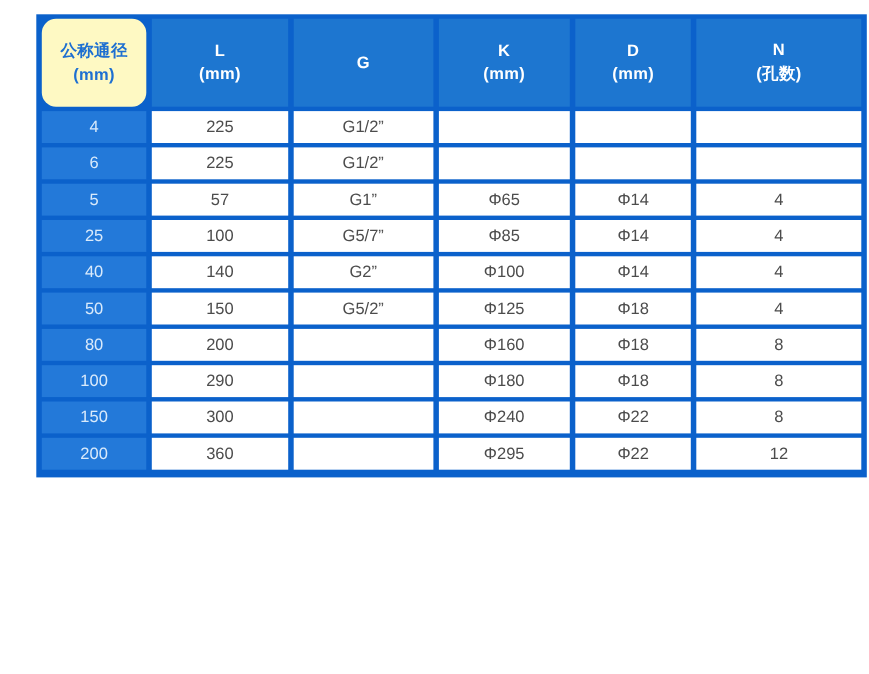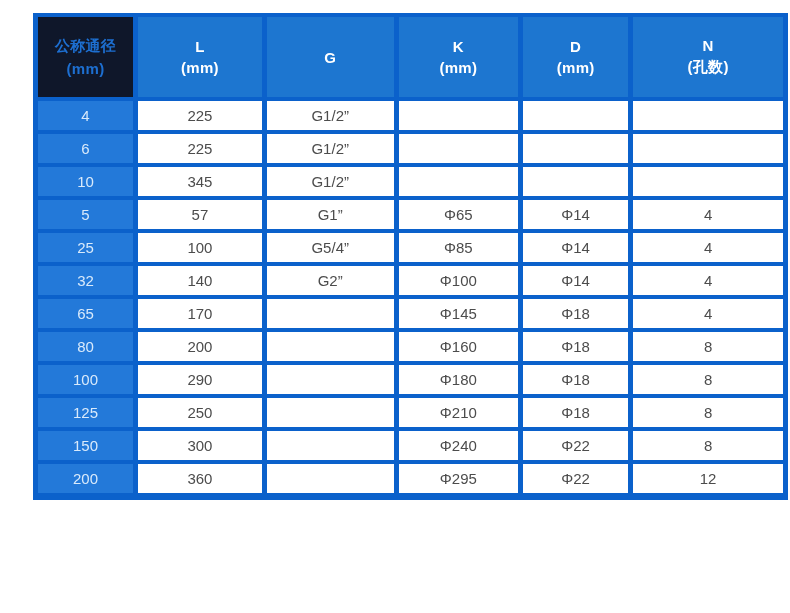--- a/index.html
+++ b/index.html
@@ -35,22 +35,23 @@
   }
   thead th {
     background: #1d76d0;
     color: #ffffff;
     font-weight: 600;
     font-size: 15px;
     height: 80px;
     letter-spacing: 0.3px;
   }
   thead th.corner {
-    background: #0f172a;
+    background: #fef9c3;
     color: #1d6fd1;
+    border-radius: 13px;
   }
   .th-inner {
     display: flex;
     flex-direction: column;
     align-items: center;
     justify-content: center;
     gap: 4px;
     height: 100%;
   }
   .th-inner span:empty { display: none; }
@@ -130,80 +131,64 @@
           </tr>
           <tr>
             <td class="rowhead">6</td>
             <td>225</td>
             <td>G1/2”</td>
             <td></td>
             <td></td>
             <td></td>
           </tr>
           <tr>
-            <td class="rowhead">10</td>
-            <td>345</td>
-            <td>G1/2”</td>
-            <td></td>
-            <td></td>
-            <td></td>
-          </tr>
-          <tr>
             <td class="rowhead">5</td>
             <td>57</td>
             <td>G1”</td>
             <td>Φ65</td>
             <td>Φ14</td>
             <td>4</td>
           </tr>
           <tr>
             <td class="rowhead">25</td>
             <td>100</td>
-            <td>G5/4”</td>
+            <td>G5/7”</td>
             <td>Φ85</td>
             <td>Φ14</td>
             <td>4</td>
           </tr>
           <tr>
-            <td class="rowhead">32</td>
+            <td class="rowhead">40</td>
             <td>140</td>
             <td>G2”</td>
             <td>Φ100</td>
             <td>Φ14</td>
             <td>4</td>
           </tr>
           <tr>
-            <td class="rowhead">65</td>
-            <td>170</td>
-            <td></td>
-            <td>Φ145</td>
+            <td class="rowhead">50</td>
+            <td>150</td>
+            <td>G5/2”</td>
+            <td>Φ125</td>
             <td>Φ18</td>
             <td>4</td>
           </tr>
           <tr>
             <td class="rowhead">80</td>
             <td>200</td>
             <td></td>
             <td>Φ160</td>
             <td>Φ18</td>
             <td>8</td>
           </tr>
           <tr>
             <td class="rowhead">100</td>
             <td>290</td>
             <td></td>
             <td>Φ180</td>
-            <td>Φ18</td>
-            <td>8</td>
-          </tr>
-          <tr>
-            <td class="rowhead">125</td>
-            <td>250</td>
-            <td></td>
-            <td>Φ210</td>
             <td>Φ18</td>
             <td>8</td>
           </tr>
           <tr>
             <td class="rowhead">150</td>
             <td>300</td>
             <td></td>
             <td>Φ240</td>
             <td>Φ22</td>
             <td>8</td>

